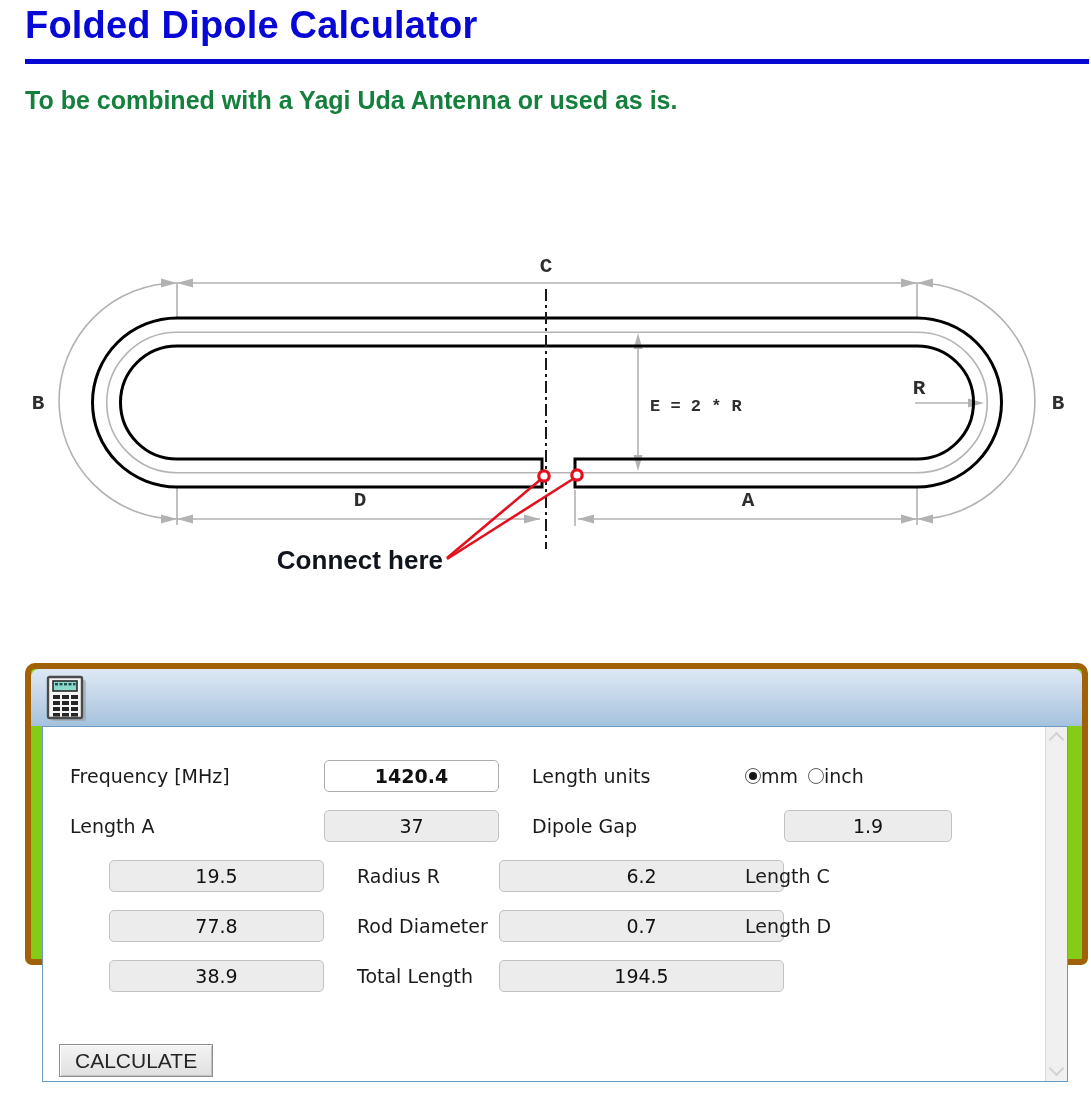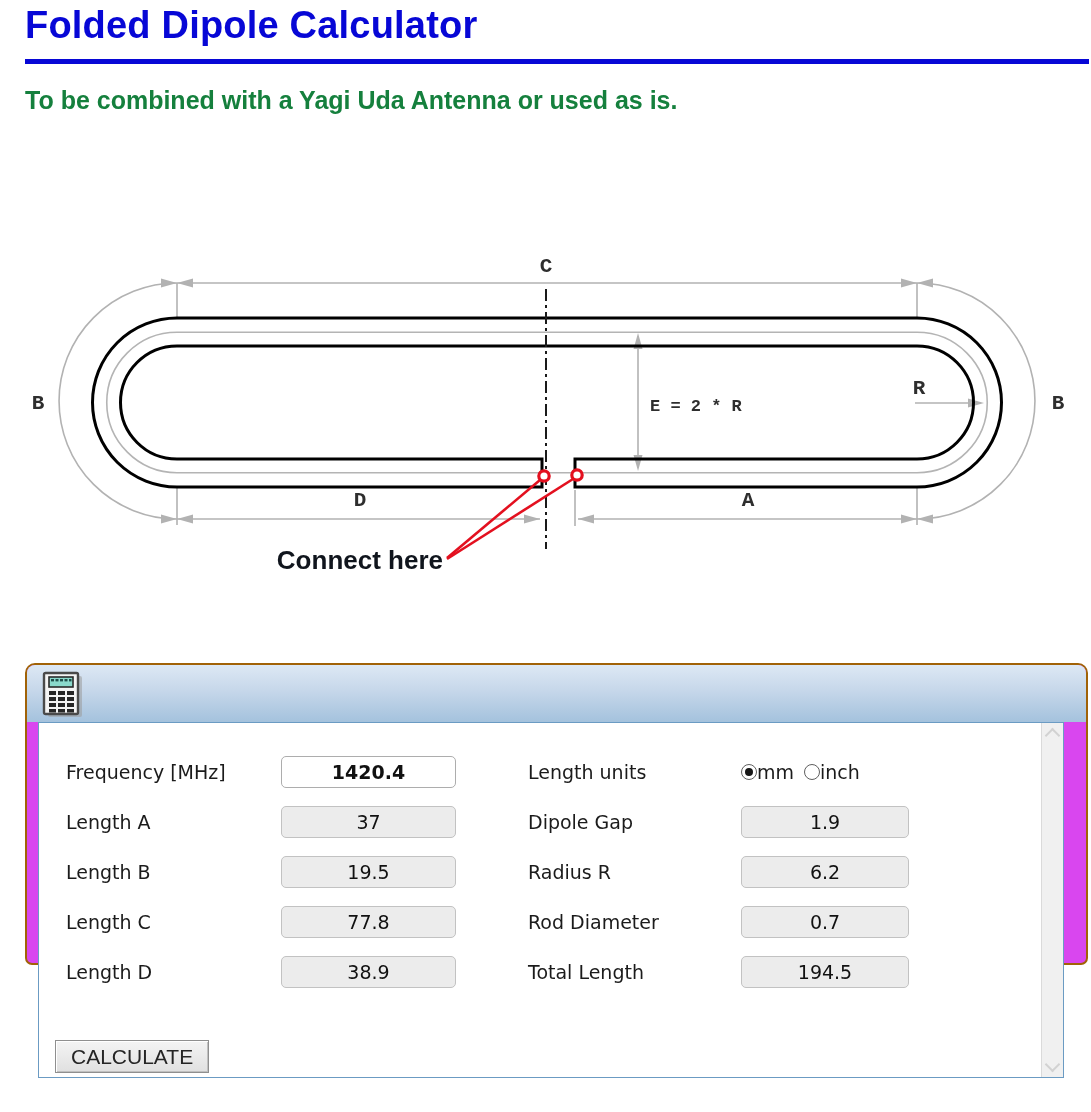--- a/index.html
+++ b/index.html
@@ -21,42 +21,42 @@
   .dimfill{fill:#b2b2b2;stroke:none;}
   .axis{stroke:#1a1a1a;stroke-width:2;fill:none;stroke-dasharray:12 4 3 4;}
   .dimlabel{font-family:"Liberation Mono",monospace;font-weight:bold;font-size:21px;fill:#2e2e2e;}
   .dimlabel.small{font-size:17px;}
   .connect{font-family:"Liberation Sans",sans-serif;font-weight:bold;font-size:26px;fill:#10151d;}
   .feedline{stroke:#e3101f;stroke-width:2.6;fill:none;}
   .feeddot{fill:#fff;stroke:#e3101f;stroke-width:3.2;}
 
   
   .panel{position:absolute;left:25px;top:663px;width:1063px;height:302px;box-sizing:border-box;
-         border:2px solid #a16207;border-radius:10px 10px 7px 7px;background:#d946ef;}
+         border:6px solid #a16207;border-radius:10px 10px 7px 7px;background:#84cc16;}
   .panel-header{position:absolute;left:0;top:0;right:0;height:57px;border-radius:8px 8px 0 0;
          background:linear-gradient(#dde8f4 0%,#c6d7ea 45%,#a4c2dd 100%);}
   .calc-icon{position:absolute;left:15px;top:6px;}
   .panel-body{position:absolute;left:11px;top:57px;width:1026px;height:356px;box-sizing:border-box;
          background:#fff;border:1px solid #6b9bc3;}
   .scrollbar{position:absolute;right:0;top:0;bottom:0;width:21px;background:#f0f0f0;
          border-left:1px solid #dadada;}
   .scroll-arrow{position:absolute;left:5px;width:9px;height:9px;}
   .scroll-arrow.up{top:7px;border-left:2px solid #d2d2d2;border-top:2px solid #d2d2d2;
          transform:rotate(45deg);}
   .scroll-arrow.down{bottom:7px;border-right:2px solid #d2d2d2;border-bottom:2px solid #d2d2d2;
          transform:rotate(45deg);}
 
   .form{position:absolute;left:27px;top:33px;display:grid;
         grid-template-columns:215px 175px 285px 168px;grid-auto-rows:32px;row-gap:18px;
         align-items:center;}
   .flabel{font-size:19px;color:#1b1b1b;line-height:32px;white-space:nowrap;}
   .col3{box-sizing:border-box;padding-left:72px;}
   .vbox{box-sizing:border-box;width:100%;height:32px;border:1px solid #c2c2c2;border-radius:5px;
         background:#ececec;text-align:center;font-family:"DejaVu Sans",sans-serif;
-        font-size:19px;color:#111;padding:0;}
+        font-size:19px;color:#111;padding:0;margin-left:39px;}
   input.vbox.editable{background:#fff;border-color:#adadad;font-weight:bold;}
 
   .units-cell{display:flex;align-items:center;}
   .radio{position:relative;display:inline-block;width:16px;height:16px;border-radius:50%;
          background:#fff;border:1px solid #5f5f5f;box-sizing:border-box;cursor:pointer;}
   .radio .dot{position:absolute;left:3px;top:3px;width:8px;height:8px;border-radius:50%;
          background:#161616;}
   .radio-label{font-size:19px;color:#1b1b1b;margin-right:10px;}
 
   .calc-btn{position:absolute;left:16px;top:297px;height:33px;padding:0 15px;
@@ -169,21 +169,20 @@
           <span class="radio-label">mm</span>
           <span class="radio"></span>
           <span class="radio-label">inch</span>
         </div>
 
         <div class="flabel">Length A</div>
         <input class="vbox" type="text" readonly="" value="37" style="">
         <div class="flabel col3">Dipole Gap</div>
         <input class="vbox" type="text" readonly="" value="1.9" style="">
 
-        <div class="flabel">Length B</div>
         <input class="vbox" type="text" readonly="" value="19.5" style="">
         <div class="flabel col3">Radius R</div>
         <input class="vbox" type="text" readonly="" value="6.2" style="">
 
         <div class="flabel">Length C</div>
         <input class="vbox" type="text" readonly="" value="77.8" style="">
         <div class="flabel col3">Rod Diameter</div>
         <input class="vbox" type="text" readonly="" value="0.7" style="">
 
         <div class="flabel">Length D</div>

